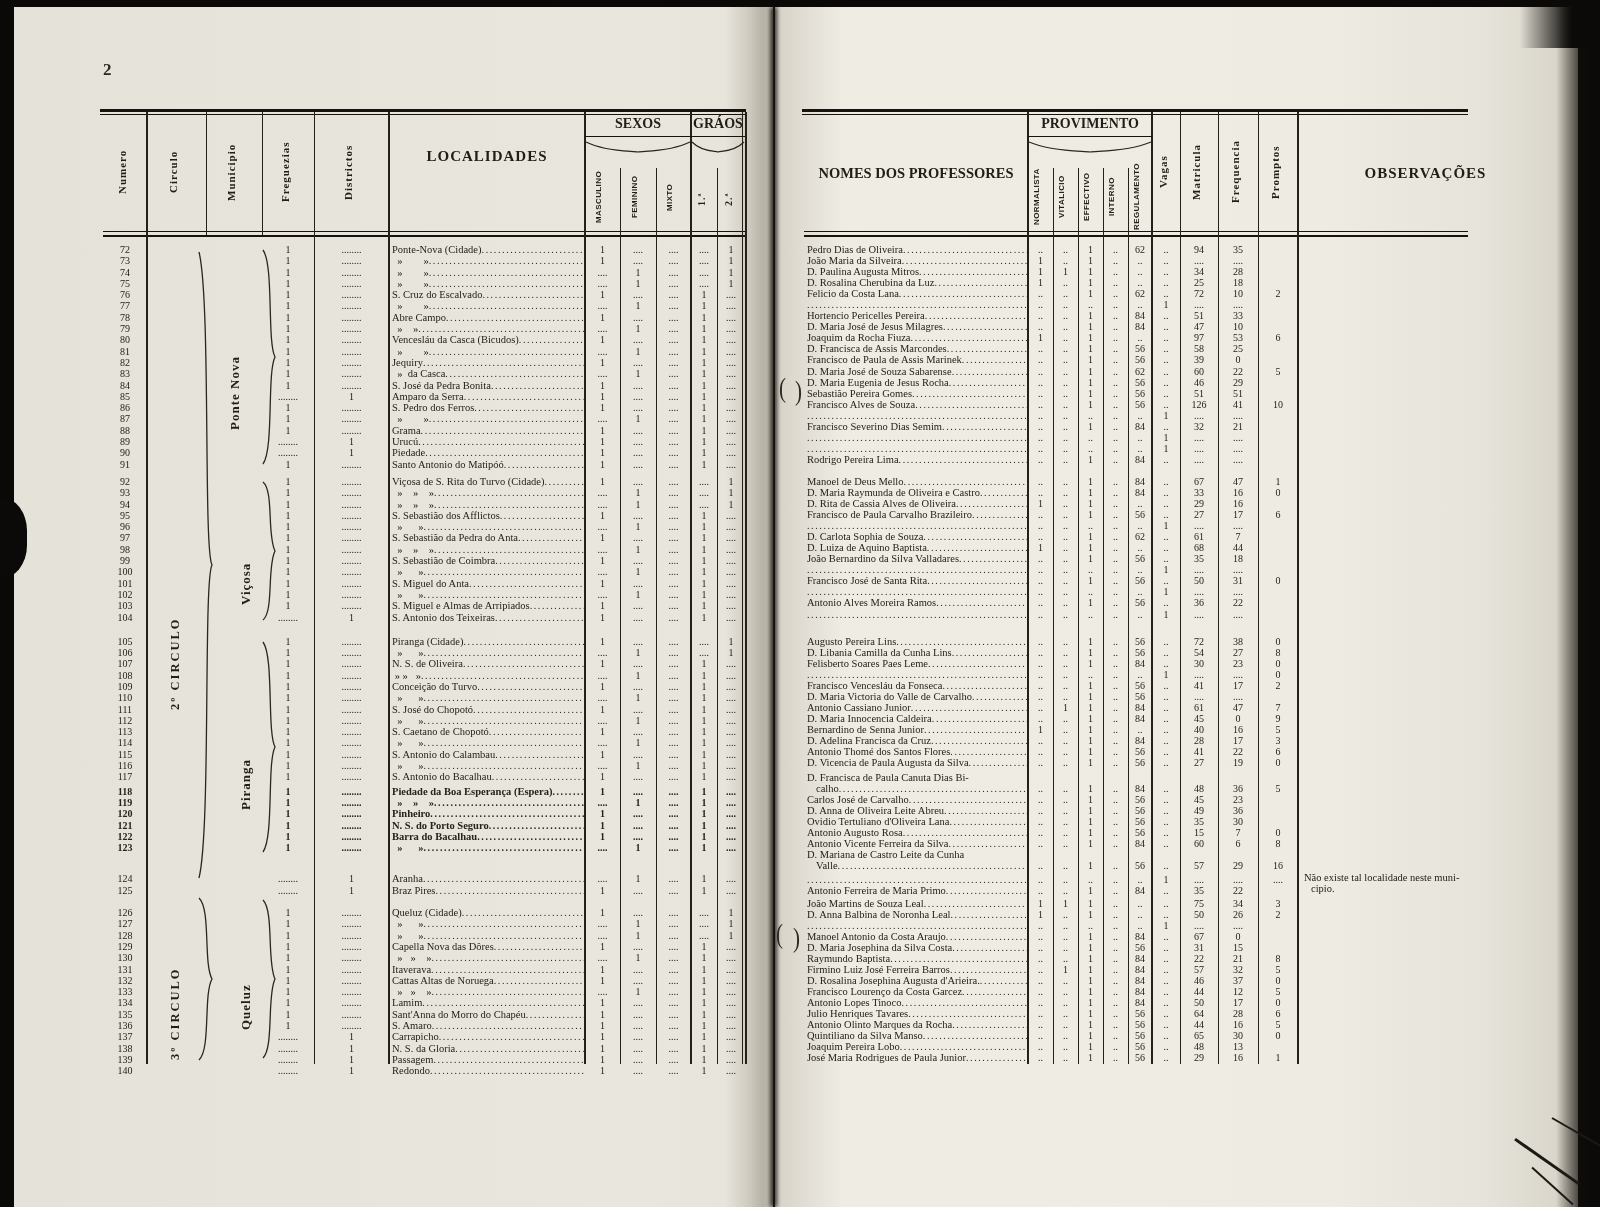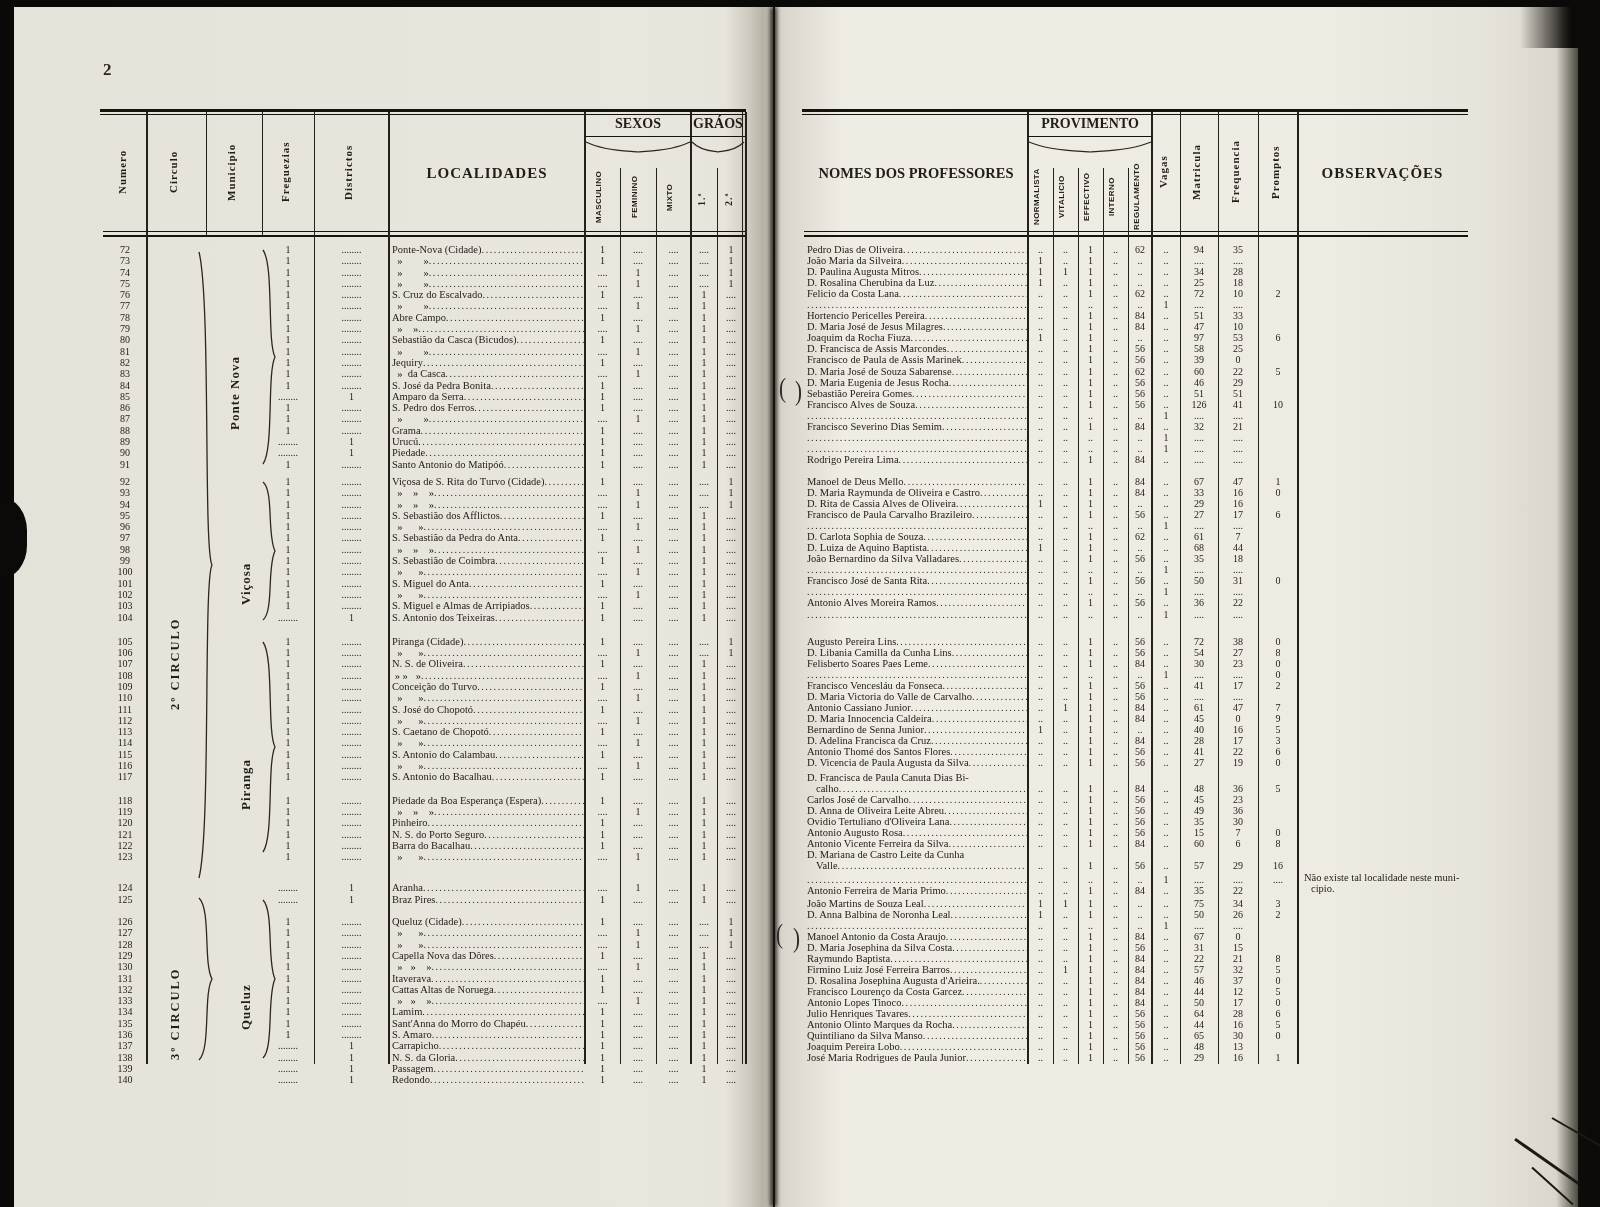--- a/index.html
+++ b/index.html
@@ -82,21 +82,21 @@
   <div class="vr" style="left:690px;top:112px;height:952px;width:2px;"></div>
   <div class="vr" style="left:717px;top:168px;height:896px;"></div>
   <div class="vr" style="left:742px;top:112px;height:952px;"></div>
   <div class="vr" style="left:745px;top:112px;height:952px;width:2px;"></div>
 
   <div class="vlab" style="left:116px;top:118px;height:108px;">Numero</div>
   <div class="vlab" style="left:167px;top:118px;height:108px;">Circulo</div>
   <div class="vlab" style="left:225px;top:118px;height:108px;">Municipio</div>
   <div class="vlab" style="left:279px;top:118px;height:108px;">Freguezias</div>
   <div class="vlab" style="left:342px;top:118px;height:108px;">Districtos</div>
-  <div class="hlabel" style="left:389px;top:165px;width:196px;font-size:15px;letter-spacing:1px;">LOCALIDADES</div>
+  <div class="hlabel" style="left:389px;top:148px;width:196px;font-size:15px;letter-spacing:1px;">LOCALIDADES</div>
   <div class="hlabel" style="left:585px;top:116px;width:106px;font-size:14px;">SEXOS</div>
   <div class="hr" style="left:585px;top:136px;width:106px;"></div>
   <div class="hlabel" style="left:691px;top:116px;width:54px;font-size:14px;">GRÁOS</div>
   <div class="hr" style="left:691px;top:136px;width:54px;"></div>
   <div class="vlab vlab2" style="left:594px;top:164px;height:66px;">MASCULINO</div>
   <div class="vlab vlab2" style="left:630px;top:164px;height:66px;">FEMININO</div>
   <div class="vlab vlab2" style="left:665px;top:164px;height:66px;">MIXTO</div>
   <div class="vlab vlab3" style="left:696px;top:176px;height:46px;">1.ª</div>
   <div class="vlab vlab3" style="left:723px;top:176px;height:46px;">2.ª</div>
 
@@ -121,21 +121,21 @@
   <div class="hr" style="left:1028px;top:136px;width:124px;"></div>
   <div class="vlab vlab2" style="left:1032px;top:164px;height:66px;">NORMALISTA</div>
   <div class="vlab vlab2" style="left:1057px;top:164px;height:66px;">VITALICIO</div>
   <div class="vlab vlab2" style="left:1082px;top:164px;height:66px;">EFFECTIVO</div>
   <div class="vlab vlab2" style="left:1107px;top:164px;height:66px;">INTERNO</div>
   <div class="vlab vlab2" style="left:1132px;top:164px;height:66px;">REGULAMENTO</div>
   <div class="vlab" style="left:1157px;top:118px;height:108px;">Vagas</div>
   <div class="vlab" style="left:1190px;top:118px;height:108px;">Matricula</div>
   <div class="vlab" style="left:1229px;top:118px;height:108px;">Frequencia</div>
   <div class="vlab" style="left:1269px;top:118px;height:108px;">Promptos</div>
-  <div class="hlabel" style="left:1297px;top:165px;width:171px;font-size:15px;letter-spacing:1px;">OBSERVAÇÕES</div>
+  <div class="hlabel" style="left:1297px;top:165px;width:171px;font-size:15px;letter-spacing:1px;padding-left:43px;">OBSERVAÇÕES</div>
 
   <div class="circ" style="left:168px;top:430px;height:280px;">2º CIRCULO</div>
   <div class="circ" style="left:168px;top:900px;height:160px;">3º CIRCULO</div>
   <div class="mun" style="left:227px;top:280px;height:150px;">Ponte Nova</div>
   <div class="mun" style="left:238px;top:495px;height:110px;">Viçosa</div>
   <div class="mun" style="left:238px;top:680px;height:130px;">Piranga</div>
   <div class="mun" style="left:238px;top:930px;height:100px;">Queluz</div>
 
   <div id="left-rows" class="rows" style="left:103px;top:244px;width:642px;">
       <div class="rgroup" style="margin-top: 0px;">
@@ -258,21 +258,21 @@
           <div class="c">....</div>
           <div class="c">1</div>
           <div class="c">....</div>
         </div>
         <div class="lrow">
           <div class="c">80</div>
           <div class="c"></div>
           <div class="c">1</div>
           <div class="c">........</div>
           <div class="c name">
-            <span class="t">Sebastião da Casca (Bicudos)</span>
+            <span class="t">Vencesláu da Casca (Bicudos)</span>
             <span class="dots"></span>
           </div>
           <div class="c">1</div>
           <div class="c">....</div>
           <div class="c">....</div>
           <div class="c">1</div>
           <div class="c">....</div>
         </div>
         <div class="lrow">
           <div class="c">81</div>
@@ -827,21 +827,21 @@
             <span class="t">S. Antonio do Bacalhau</span>
             <span class="dots"></span>
           </div>
           <div class="c">1</div>
           <div class="c">....</div>
           <div class="c">....</div>
           <div class="c">1</div>
           <div class="c">....</div>
         </div>
       </div>
-      <div class="rgroup" style="margin-top: 12px;">
+      <div class="rgroup" style="margin-top: 3px; font-weight: bold;">
         <div class="lrow">
           <div class="c">118</div>
           <div class="c"></div>
           <div class="c">1</div>
           <div class="c">........</div>
           <div class="c name">
             <span class="t">Piedade da Boa Esperança (Espera)</span>
             <span class="dots"></span>
           </div>
           <div class="c">1</div>

